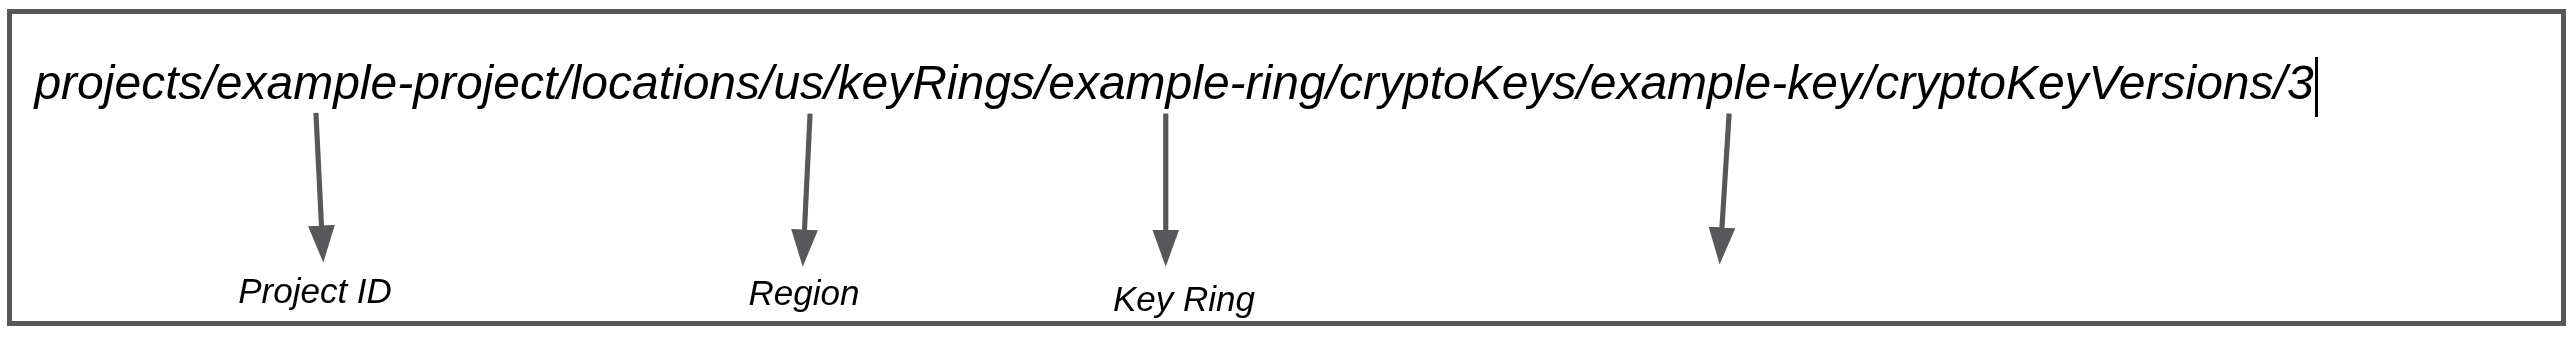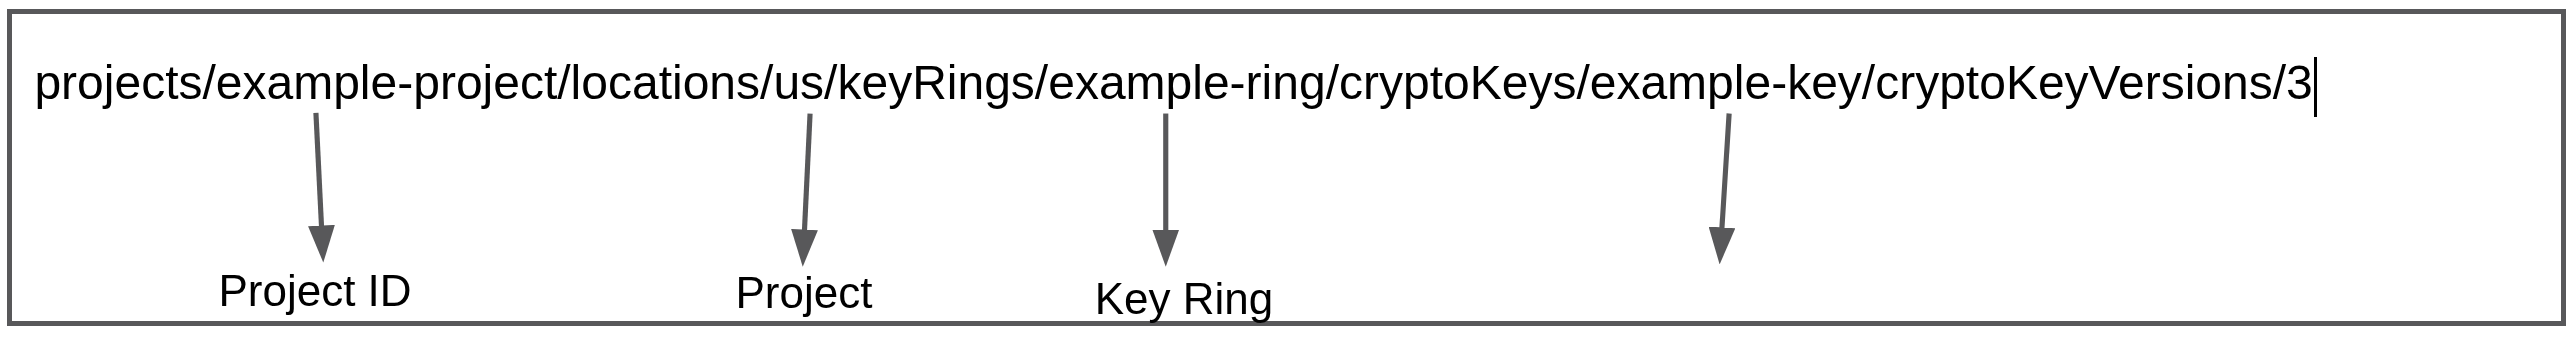--- a/index.html
+++ b/index.html
@@ -9,20 +9,21 @@
     width: 2576px;
     height: 339px;
     overflow: hidden;
     font-family: "Liberation Sans", sans-serif;
   }
   .canvas {
     position: relative;
     width: 2096px;
     height: 339px;
     background: #ffffff;
+    font-style: italic;
   }
   .field {
     position: absolute;
     left: 7.4px;
     top: 8.8px;
     width: 2549px;   
     height: 307px;   
     border: 5.9px solid #58585a;
     background: #ffffff;
     box-sizing: content-box;
@@ -49,21 +50,21 @@
     position: absolute;
     left: 0;
     top: 0;
     width: 2576px;
     height: 339px;
     pointer-events: none;
   }
   .callout-label {
     position: absolute;
     transform: translateX(-50%);
-    font-size: 44px;
+    font-size: 35px;
     line-height: 40px;
     color: #000000;
     white-space: nowrap;
   }
   .lbl-project { left: 315px;  top: 271px; }
   .lbl-region  { left: 804px; top: 273px; }
   .lbl-keyring { left: 1184px; top: 279px; }
   .lbl-keyname { left: 1728px; top: 275px; }
 </style>
 </head>
@@ -81,17 +82,17 @@
         <path d="M0,0 L7.2,2.6 L0,5.2 Z" fill="#58585a"></path>
       </marker>
     </defs>
     <line x1="429" y1="153" x2="436.6" y2="307.5" stroke="#58585a" stroke-width="7" marker-end="url(#ah)"></line>
     <line x1="1100" y1="154" x2="1092.4" y2="313" stroke="#58585a" stroke-width="7" marker-end="url(#ah)"></line>
     <line x1="1583" y1="154" x2="1583" y2="313" stroke="#58585a" stroke-width="7" marker-end="url(#ah)"></line>
     <line x1="2348" y1="154" x2="2338.2" y2="310" stroke="#58585a" stroke-width="7" marker-end="url(#ah)"></line>
   </svg>
 
   <div class="callout-label lbl-project">Project ID</div>
-  <div class="callout-label lbl-region">Project</div>
+  <div class="callout-label lbl-region">Region</div>
   <div class="callout-label lbl-keyring">Key Ring</div>
 
 </div>
 
 
 </body></html>

